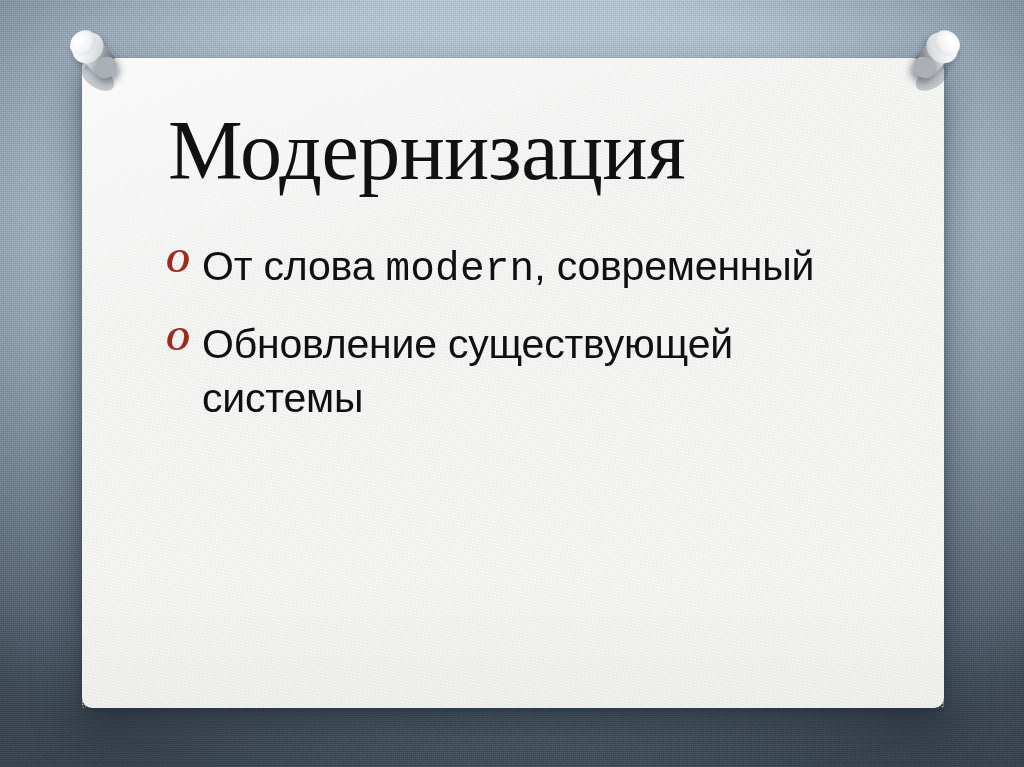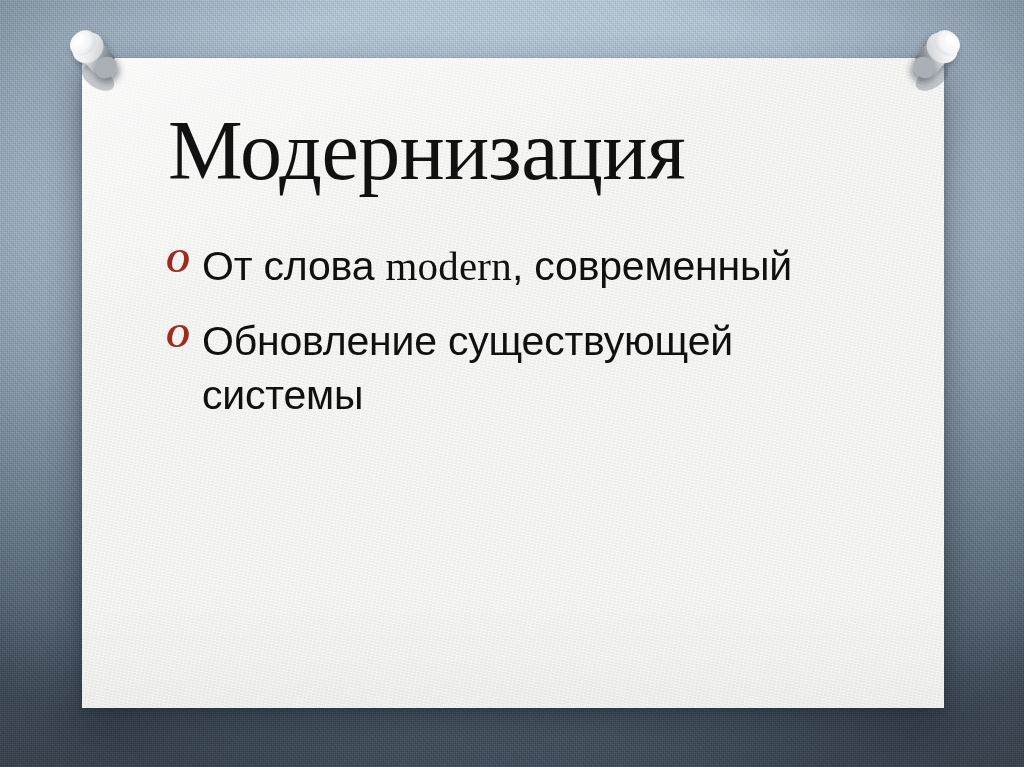--- a/index.html
+++ b/index.html
@@ -55,20 +55,21 @@
     position: absolute;
     left: 82px;
     top: 58px;
     width: 862px;
     height: 650px;
     background: #f2f2f1;
     box-shadow:
       0 3px 6px rgba(25,35,45,0.30),
       0 14px 30px rgba(22,32,42,0.34),
       0 26px 52px rgba(20,28,38,0.26);
+    border-radius: 10px;
   }
 
   
   #paper-texture {
     position: absolute;
     inset: 0;
     pointer-events: none;
     opacity: 0.65;
     background-image:
       repeating-linear-gradient(12deg, rgba(255,255,255,0.55) 0px, rgba(255,255,255,0.55) 1px, rgba(0,0,0,0.012) 1px, rgba(0,0,0,0.012) 3px),
@@ -134,21 +135,21 @@
     flex: 1 1 auto;
     font-family: "Liberation Sans", sans-serif;
     font-size: 41px;
     line-height: 1.30;
     font-weight: 400;
     color: #101010;
     letter-spacing: -0.2px;
   }
 
   .bullet-text .latin {
-    font-family: Liberation Serif, serif;
+    font-family: Liberation Mono, monospace;
     font-weight: 300;
     letter-spacing: 0.2px;
   }
 
   
   .pushpin {
     position: absolute;
     width: 74px;
     height: 80px;
     z-index: 6;

